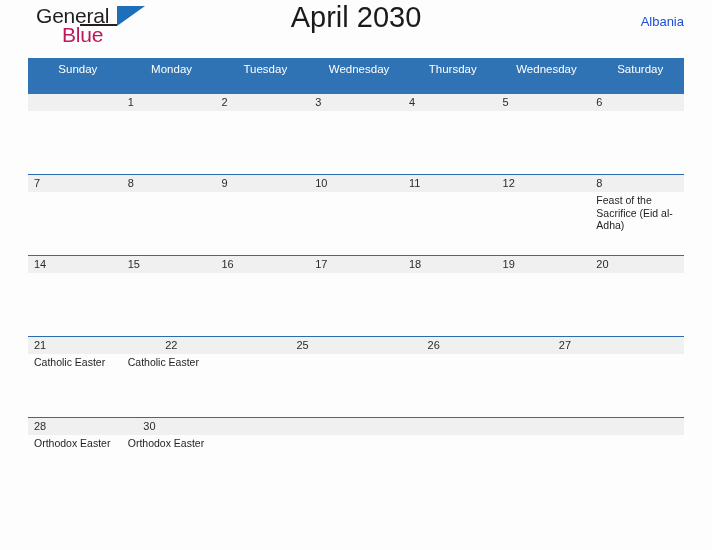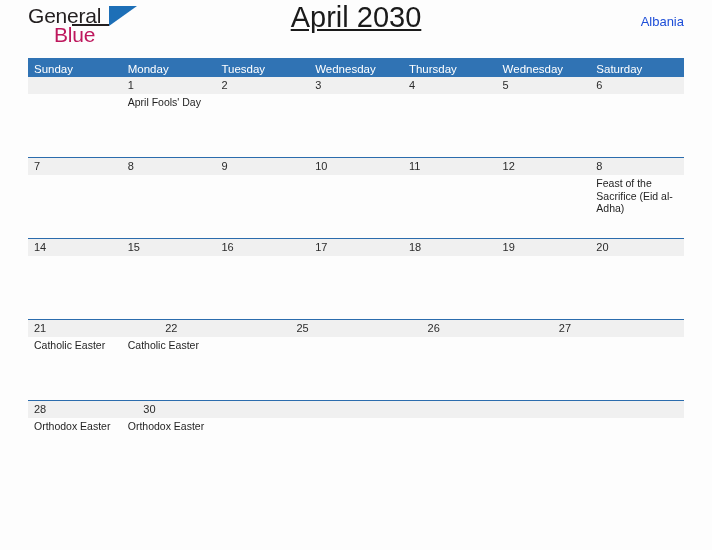--- a/index.html
+++ b/index.html
@@ -24,21 +24,21 @@
 
   
   .topbar {
     position: relative;
     height: 52px;
     margin: 0 28px;
   }
 
   .logo {
     position: absolute;
-    left: 0;
+    left: 8px;
     top: 4px;
     width: 180px;
     height: 46px;
   }
   .logo-general {
     position: absolute;
     left: 0;
     top: 0;
     font-size: 21px;
     letter-spacing: -0.2px;
@@ -75,21 +75,20 @@
   .cal-title {
     position: absolute;
     left: 0;
     right: 0;
     top: 1px;
     text-align: center;
     font-size: 29px;
     font-weight: normal;
     color: #1a1a1a;
     font-family: "Liberation Sans", sans-serif;
-    text-decoration: underline;
   }
 
   .region {
     position: absolute;
     right: 0;
     top: 14px;
     font-size: 13px;
     color: #1d4ed8;
   }
 
@@ -98,24 +97,25 @@
     margin: 6px 28px 0 28px;
     width: 656px;
   }
 
   .dow-row {
     display: flex;
     background: #3073b4;
   }
   .dow-cell {
     flex: 1 1 0;
-    padding: 5px 0 2px 6px;
+    padding: 5px 0 19px 6px;
     box-sizing: border-box;
     font-size: 11.5px;
     color: #ffffff;
+    text-align: center;
   }
 
   .week {
     position: relative;
     height: 81px;
     border-bottom: 1px solid #2b6cad;
     box-sizing: border-box;
   }
   .week.last {
     border-bottom: none;
@@ -184,29 +184,20 @@
     <div class="week">
       <div class="numbers">
         <div class="num-cell"></div>
         <div class="num-cell">1</div>
         <div class="num-cell">2</div>
         <div class="num-cell">3</div>
         <div class="num-cell">4</div>
         <div class="num-cell">5</div>
         <div class="num-cell">6</div>
       </div>
-      <div class="events">
-        <div class="ev-cell"></div>
-        <div class="ev-cell">April Fools' Day</div>
-        <div class="ev-cell"></div>
-        <div class="ev-cell"></div>
-        <div class="ev-cell"></div>
-        <div class="ev-cell"></div>
-        <div class="ev-cell"></div>
-      </div>
     </div>
 
     <div class="week">
       <div class="numbers">
         <div class="num-cell">7</div>
         <div class="num-cell">8</div>
         <div class="num-cell">9</div>
         <div class="num-cell">10</div>
         <div class="num-cell">11</div>
         <div class="num-cell">12</div>

